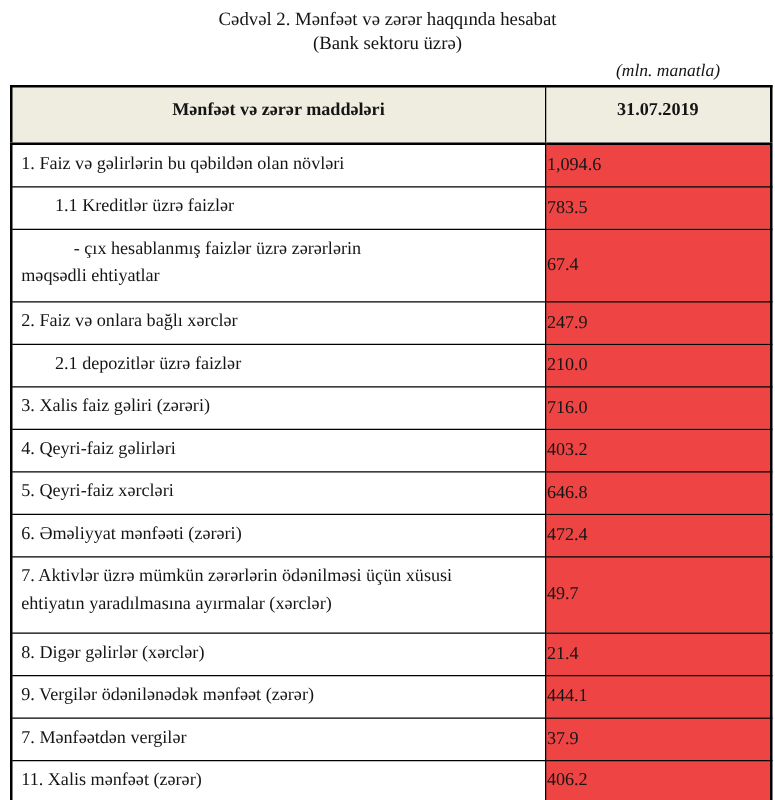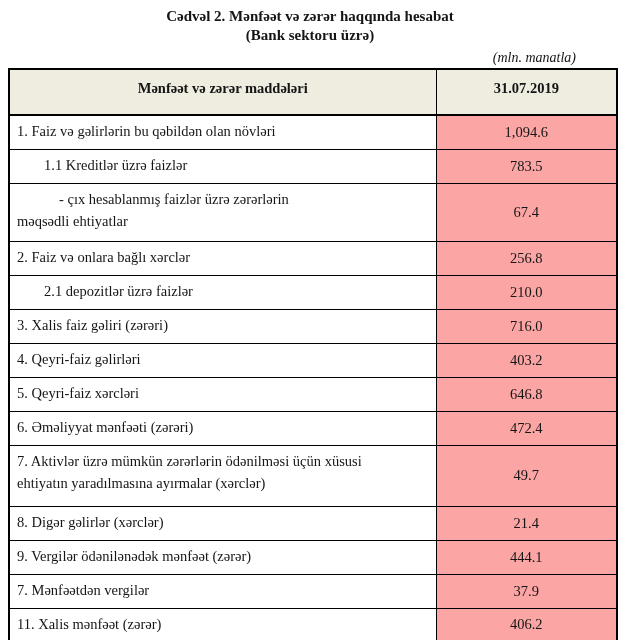--- a/index.html
+++ b/index.html
@@ -7,21 +7,21 @@
   body {
     width: 620px;
     height: 640px;
     background: #ffffff;
     font-family: "Liberation Serif", serif;
     color: #151515;
     overflow: hidden;
   }
   .doc-title-1, .doc-title-2 {
     text-align: center;
-    font-weight: bold;
+    font-weight: normal;
     font-size: 15px;
     line-height: 19px;
   }
   .doc-title-1 { padding-top: 7px; }
   .unit-note {
     text-align: right;
     font-style: italic;
     font-size: 14px;
     padding-right: 44px;
     margin-top: 5px;
@@ -48,24 +48,24 @@
     border-bottom: 2px solid #000;
   }
   .pl-table td.label {
     vertical-align: top;
     padding: 4px 4px 2px 7px;
     font-size: 14.5px;
     line-height: 22px;
     background: #fff;
   }
   .pl-table td.value {
-    text-align: center;
+    text-align: left;
     vertical-align: middle;
     font-size: 14.5px;
-    background: #fca5a5;
+    background: #ef4444;
   }
   tr.r    { height: 34px; }
   tr.r2a  { height: 58px; }
   tr.r2b  { height: 61px; }
   .line { white-space: nowrap; }
   .ind-sub  { padding-left: 27px; }
   .ind-dash { padding-left: 42px; }
 </style>
 </head>
 <body>
@@ -102,21 +102,21 @@
       <td class="label">
         <div class="line ind-dash">- çıx hesablanmış faizlər üzrə zərərlərin</div>
         <div class="line">məqsədli ehtiyatlar</div>
       </td>
       <td class="value">67.4</td>
     </tr>
     <tr class="r">
       <td class="label">
         <div class="line">2. Faiz və onlara bağlı xərclər</div>
       </td>
-      <td class="value">256.8</td>
+      <td class="value">247.9</td>
     </tr>
     <tr class="r">
       <td class="label">
         <div class="line ind-sub">2.1 depozitlər üzrə faizlər</div>
       </td>
       <td class="value">210.0</td>
     </tr>
     <tr class="r">
       <td class="label">
         <div class="line">3. Xalis faiz gəliri (zərəri)</div>

